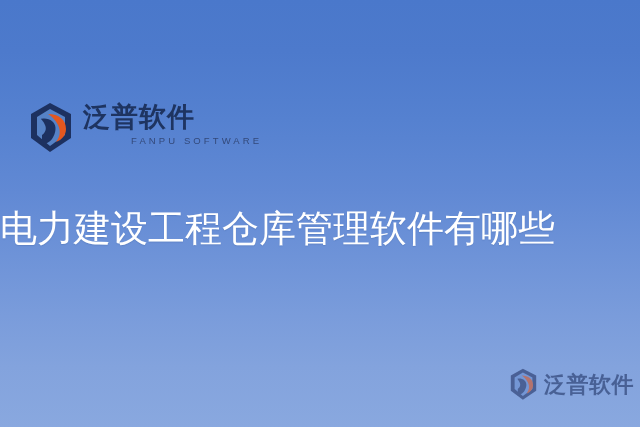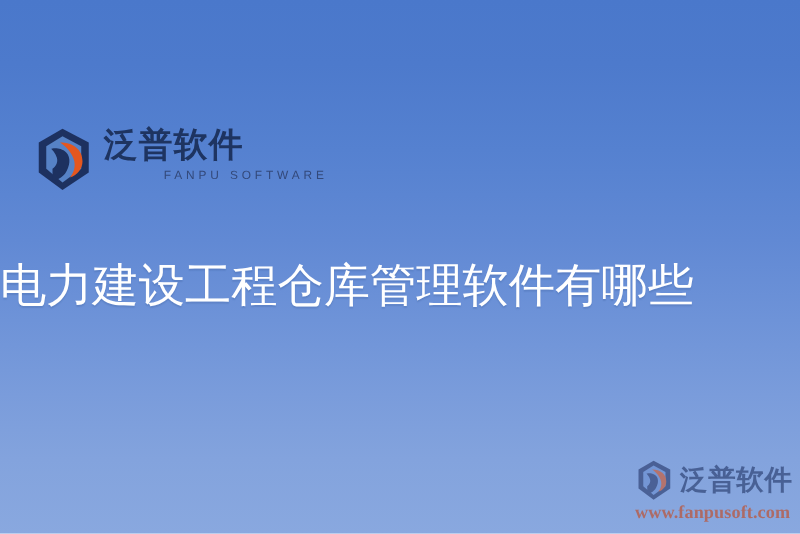--- a/index.html
+++ b/index.html
@@ -148,16 +148,15 @@
       <span id="wm-mark">
         <svg viewBox="0 0 46 52" width="31" height="33" xmlns="http://www.w3.org/2000/svg">
           <path d="M22 1 L43 12 L43 36 L22 50 L3 36 L3 12 Z" fill="#27386b"></path>
           <path d="M22 7 L37 15 L37 33 L22 44 L9 33 L9 15 Z" fill="#6a8ed1"></path>
           <path d="M20 12 C31 12 38 18 38 27 C38 33 34 38 28 40 C32 35 33 29 30 23 C27 17 23 14 20 12 Z" fill="#d2562a"></path>
           <path d="M13 17 C13 17 20 15 25 20 C29 24 28 31 24 37 C20 42 14 43 14 43 L14 33 C17 31 19 27 17 23 C16 20 13 17 13 17 Z" fill="#27386b"></path>
         </svg>
       </span>
       <span id="wm-cn">泛普软件</span>
     </div>
-    <div id="wm-url">www.fanpusoft.com</div>
   </div>
 
 </div>
 
 </body></html>

